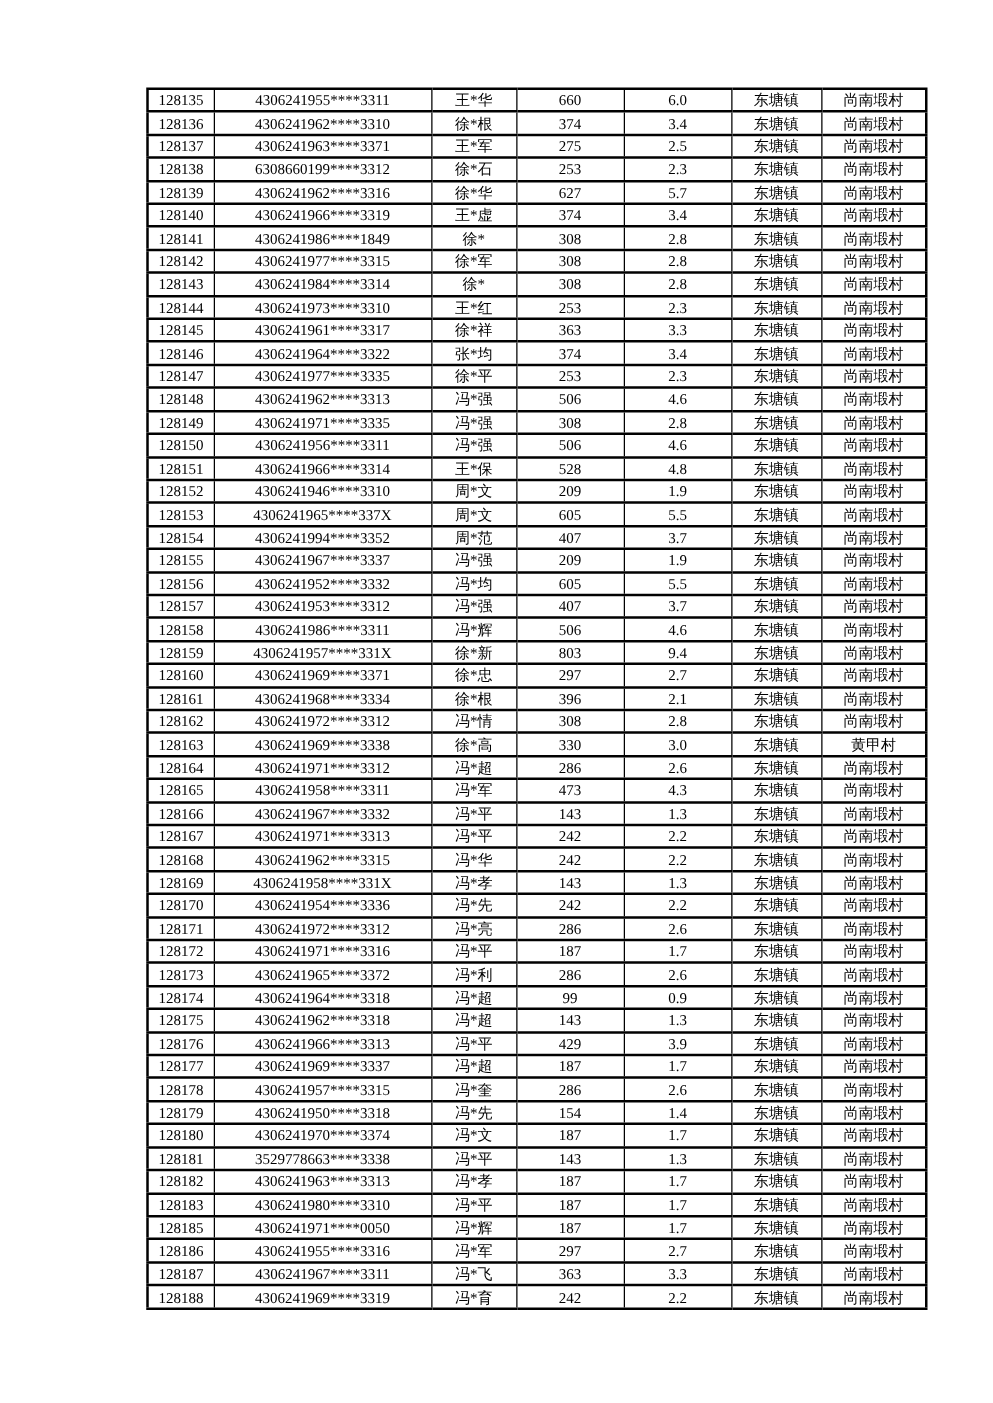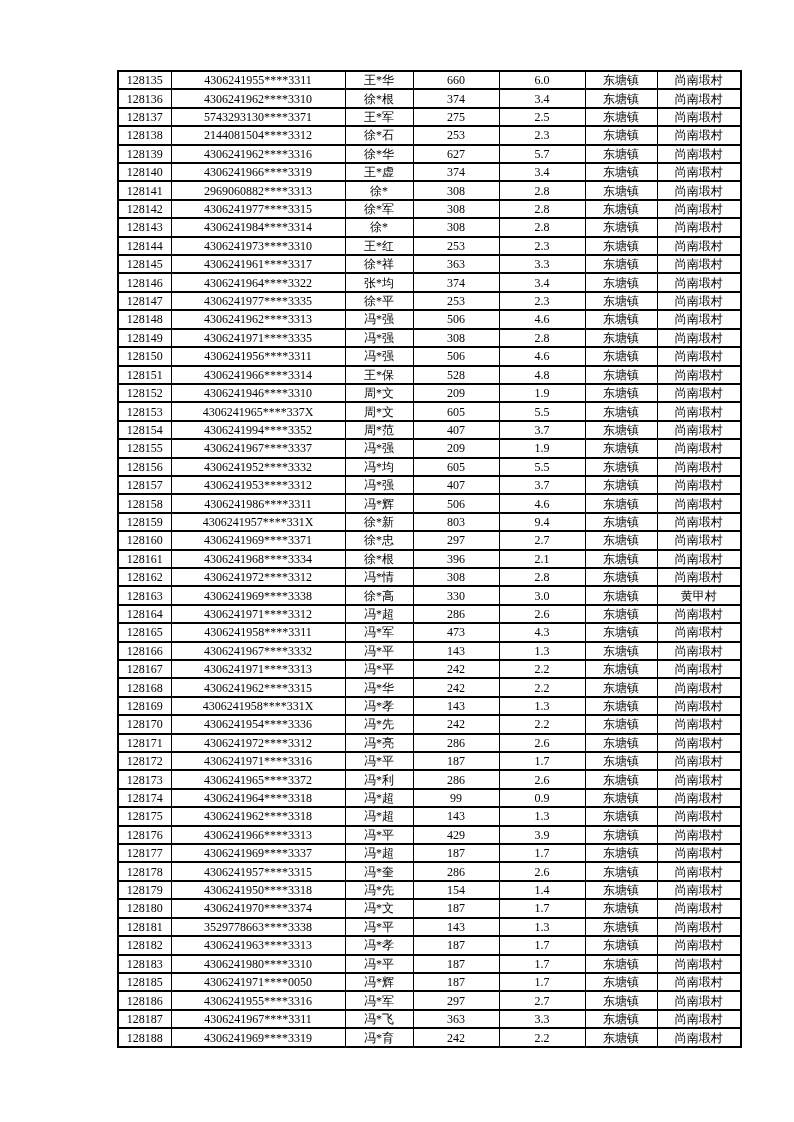--- a/index.html
+++ b/index.html
@@ -84,30 +84,30 @@
             <td>128136</td>
             <td>4306241962****3310</td>
             <td>徐*根</td>
             <td>374</td>
             <td>3.4</td>
             <td>东塘镇</td>
             <td>尚南塅村</td>
           </tr>
           <tr>
             <td>128137</td>
-            <td>5743293130****3371</td>
+            <td>4306241963****3371</td>
             <td>王*军</td>
             <td>275</td>
             <td>2.5</td>
             <td>东塘镇</td>
             <td>尚南塅村</td>
           </tr>
           <tr>
             <td>128138</td>
-            <td>2144081504****3312</td>
+            <td>6308660199****3312</td>
             <td>徐*石</td>
             <td>253</td>
             <td>2.3</td>
             <td>东塘镇</td>
             <td>尚南塅村</td>
           </tr>
           <tr>
             <td>128139</td>
             <td>4306241962****3316</td>
             <td>徐*华</td>
@@ -120,21 +120,21 @@
             <td>128140</td>
             <td>4306241966****3319</td>
             <td>王*虚</td>
             <td>374</td>
             <td>3.4</td>
             <td>东塘镇</td>
             <td>尚南塅村</td>
           </tr>
           <tr>
             <td>128141</td>
-            <td>2969060882****3313</td>
+            <td>4306241986****1849</td>
             <td>徐*</td>
             <td>308</td>
             <td>2.8</td>
             <td>东塘镇</td>
             <td>尚南塅村</td>
           </tr>
           <tr>
             <td>128142</td>
             <td>4306241977****3315</td>
             <td>徐*军</td>

